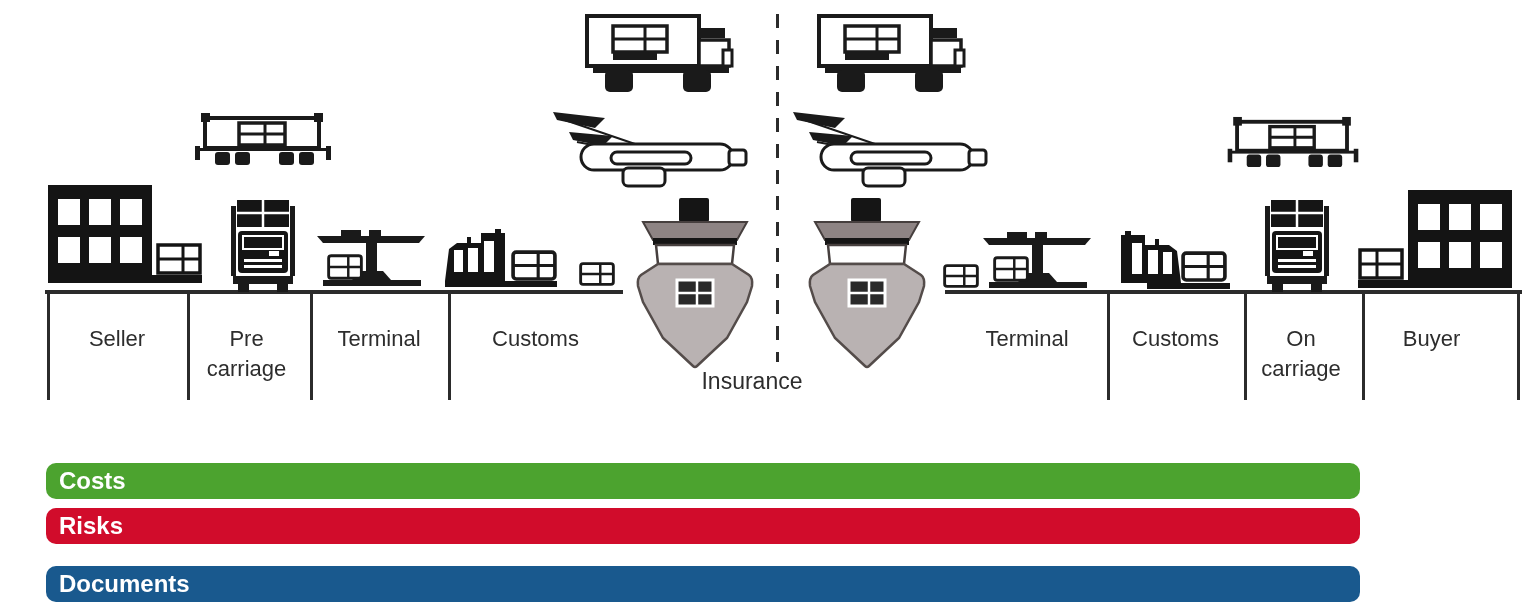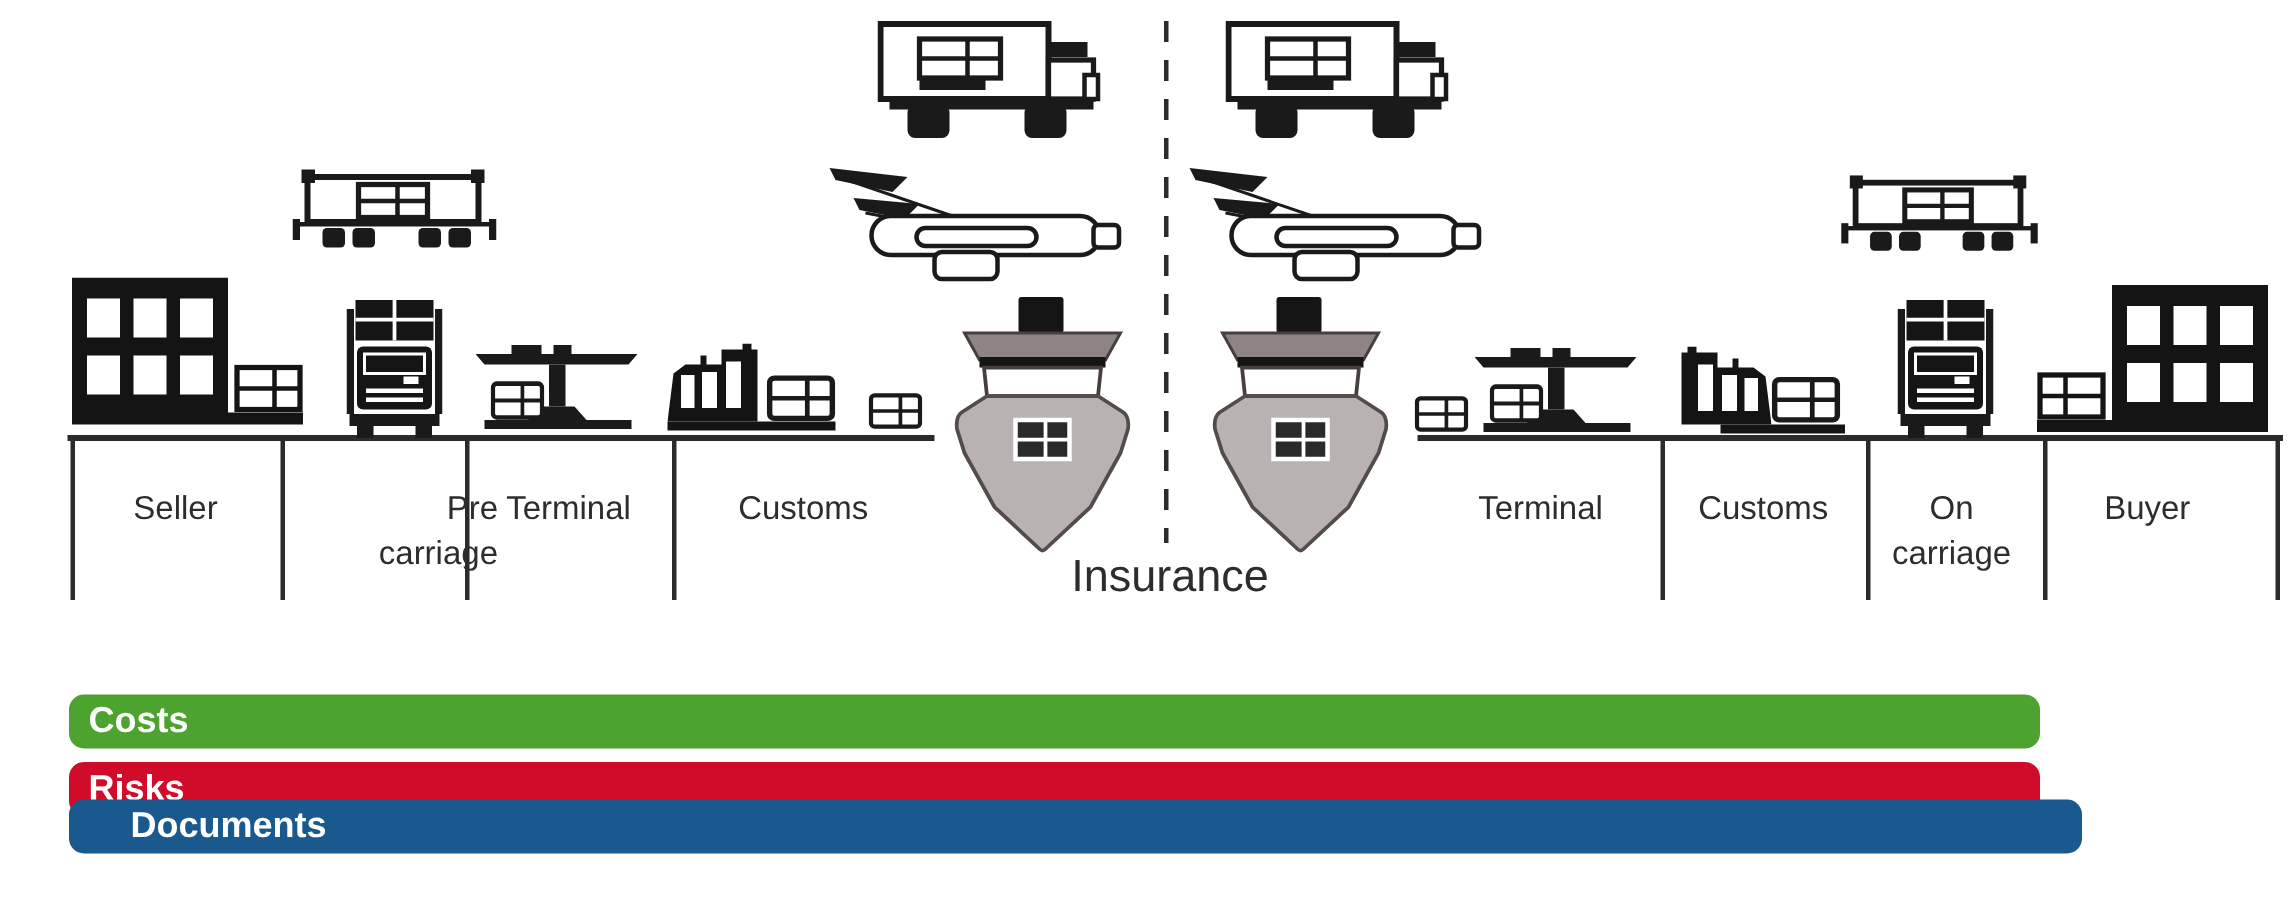--- a/index.html
+++ b/index.html
@@ -6,26 +6,26 @@
   #canvas{position:relative;width:1525px;height:611px;background:#ffffff;overflow:hidden;
           font-family:"Liberation Sans", sans-serif;margin-left:17px;}
   svg.icon{position:absolute;overflow:visible;}
   .ink{fill:#1a1a1a;}
   .baseline{position:absolute;height:4px;background:#2b2b2b;}
   .divider{position:absolute;width:3px;height:110px;top:290px;background:#2b2b2b;}
   .platform{position:absolute;height:6px;background:#141414;}
   .dashline{position:absolute;left:759px;top:14px;width:3px;height:348px;
             background:repeating-linear-gradient(180deg,#2b2b2b 0px,#2b2b2b 14px,transparent 14px,transparent 26px);}
   .stage-label{position:absolute;top:324px;text-align:center;font-size:22px;line-height:30px;color:#2d2d2d;}
-  .insurance-label{position:absolute;left:680px;top:368px;width:166px;text-align:center;font-size:30px;color:#2d2d2d;}
+  .insurance-label{position:absolute;left:652px;top:368px;width:166px;text-align:center;font-size:23px;color:#2d2d2d;}
   .bar{position:absolute;left:29px;width:1314px;height:36px;border-radius:10px;}
   .bar span{display:block;margin-left:13px;line-height:36px;font-size:24px;font-weight:bold;color:#ffffff;}
   .bar-costs{top:463px;background:#4CA32F;}
   .bar-risks{top:508px;background:#D10C2B;}
-  .bar-docs{top:533px;background:#19598E;padding-left:28px;}
+  .bar-docs{top:566px;background:#19598E;}
   .mirror{transform:scaleX(-1);}
 </style>
 </head>
 <body>
 
 <div id="canvas">
 
   <svg width="0" height="0" style="position:absolute" aria-hidden="true">
     <defs>
       <symbol id="sym-box" viewBox="0 0 44 30" preserveAspectRatio="none">
@@ -219,21 +219,21 @@
   <svg class="icon" style="left:1164px;top:251px;" width="46" height="31" viewBox="0 0 44 30" preserveAspectRatio="none">
       <use href="#sym-box"></use>
     </svg>
   <svg class="icon" style="left:926px;top:264px;" width="36" height="24" viewBox="0 0 44 30" preserveAspectRatio="none">
       <use href="#sym-box"></use>
     </svg>
 
   <div class="stage-label" style="left:30px;width:140px;">
     <span>Seller</span>
   </div>
-  <div class="stage-label" style="left:172px;width:143px;text-align:right;">
+  <div class="stage-label" style="left:158px;width:143px;">
     <span style="display:block">Pre</span>
     <span style="display:block">carriage</span>
   </div>
   <div class="stage-label" style="left:293px;width:138px;">
     <span>Terminal</span>
   </div>
   <div class="stage-label" style="left:431px;width:175px;">
     <span>Customs</span>
   </div>
   <div class="insurance-label">

